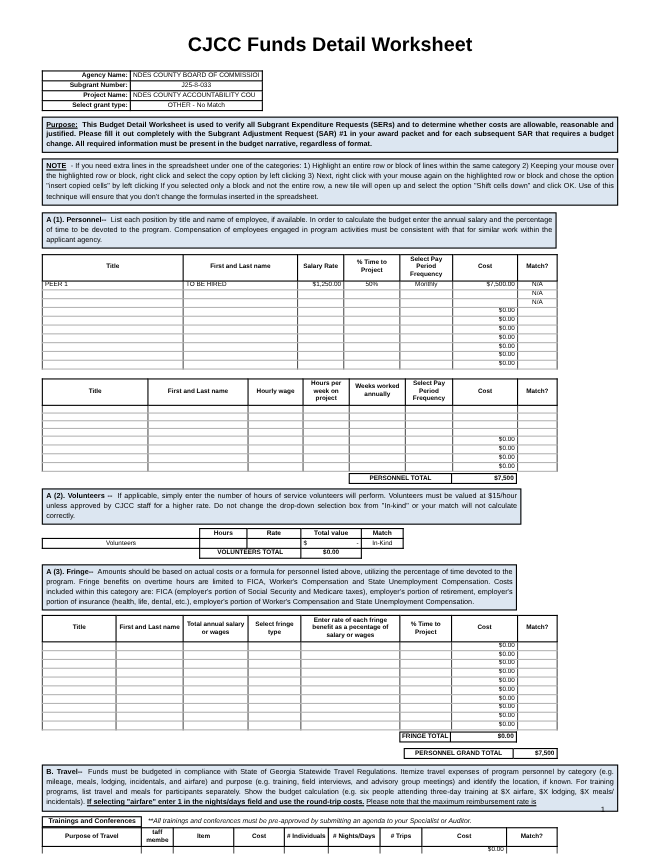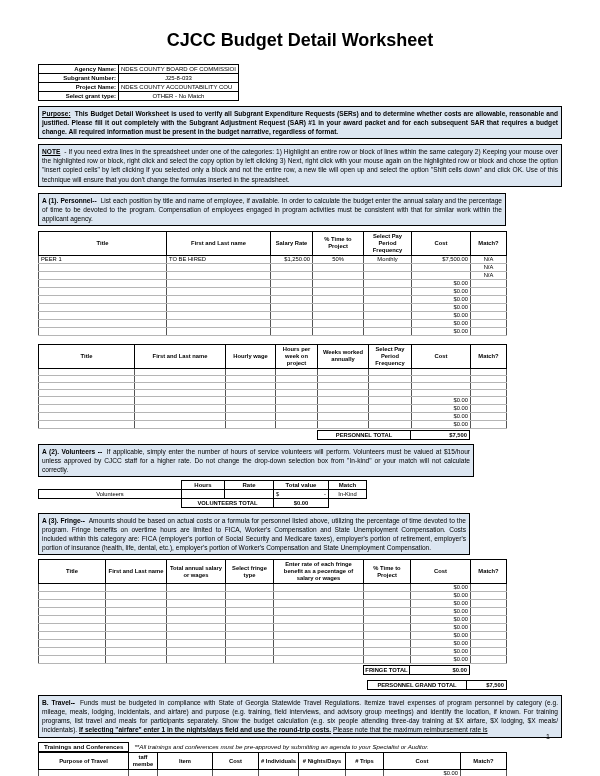--- a/index.html
+++ b/index.html
@@ -68,21 +68,21 @@
     padding:1px 5px;line-height:1.1}
   .trainings-note{font-style:italic;font-size:6.2px;margin-left:5px}
 
   .pagenum{position:absolute;top:733px;right:50px;font-size:7px}
 
   .mt5{margin-top:5px}.mt6{margin-top:6px}.mt4{margin-top:4px}.mt8{margin-top:8px}
 </style>
 </head>
 <body>
 
-<div class="title">CJCC Budget Detail Worksheet</div>
+<div class="title">CJCC Funds Detail Worksheet</div>
 
 <div class="content">
 
   <table class="info-table">
     <colgroup>
         <col style="width:80px">
         <col style="width:107px">
       </colgroup>
     <tbody>
         <tr>

